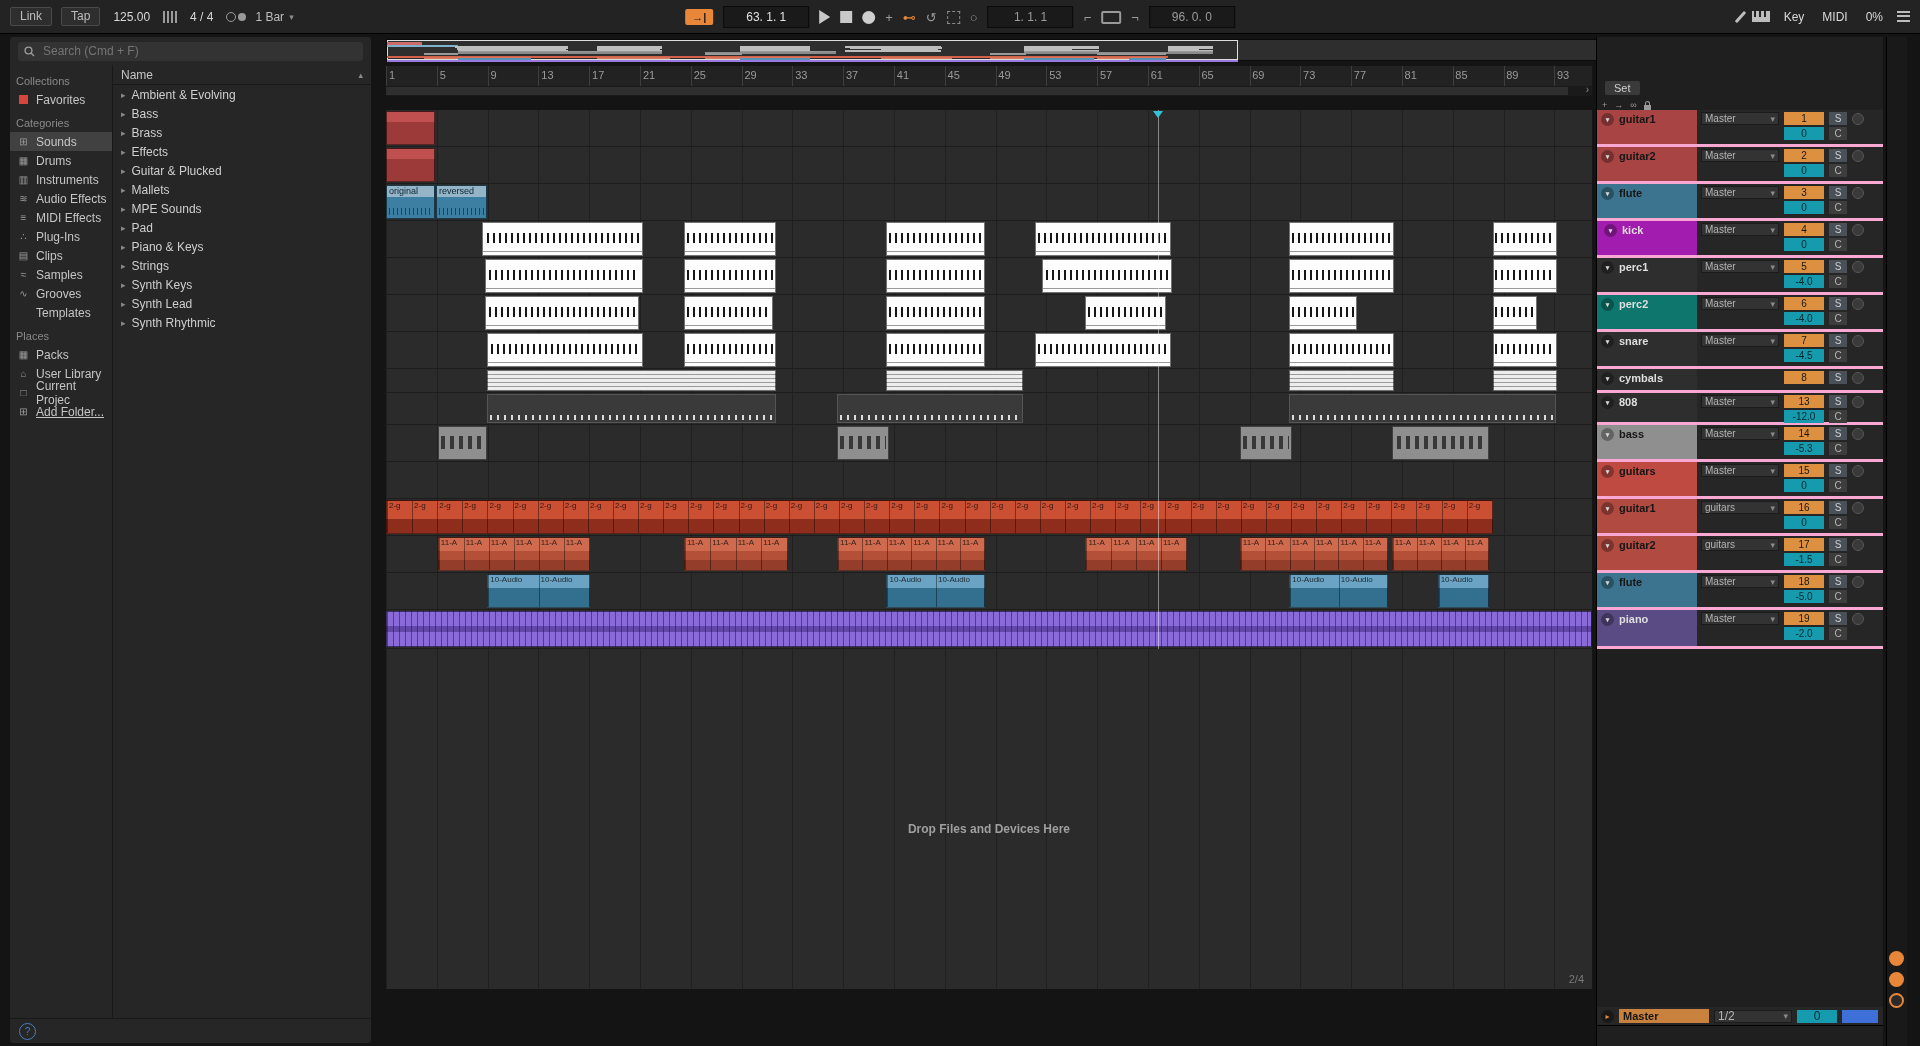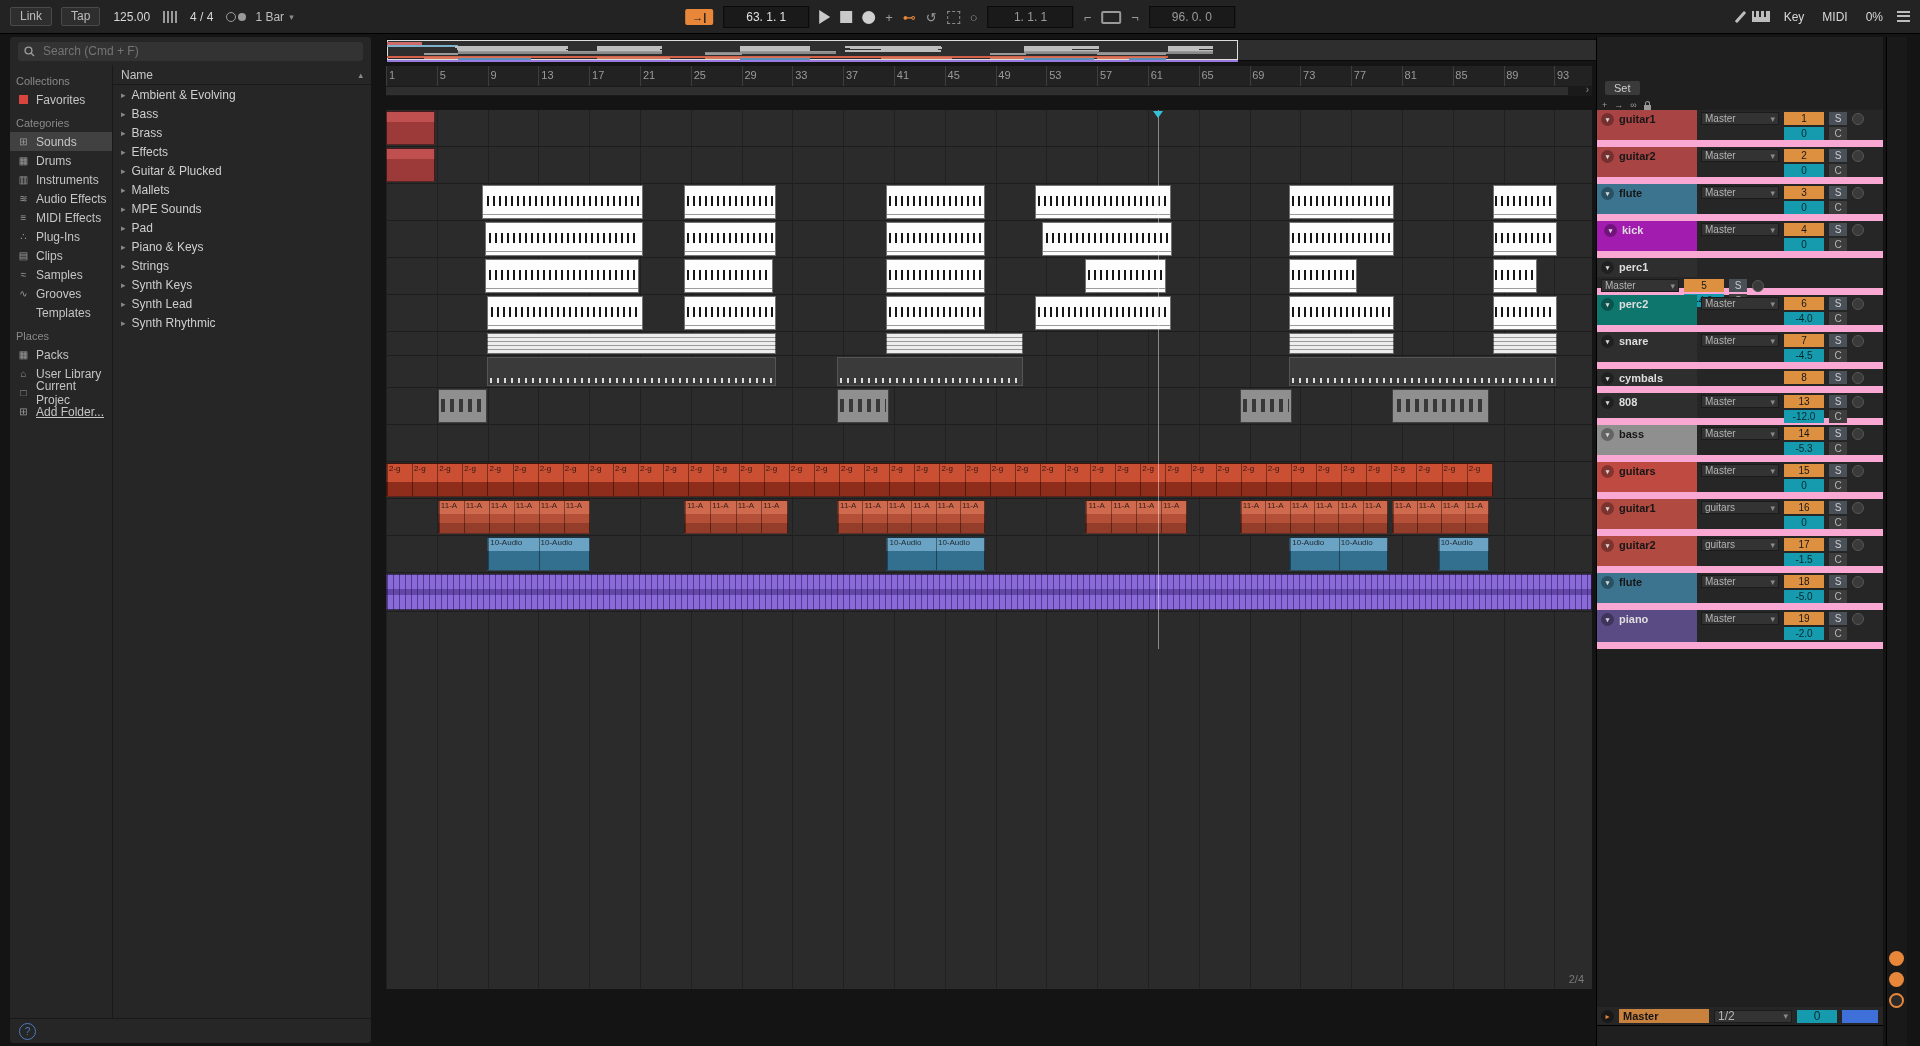--- a/index.html
+++ b/index.html
@@ -122,21 +122,21 @@
 
   
   #headers{position:absolute;left:1596px;top:37px;width:286px;bottom:0;background:#1f1f1f;border-left:1px solid #000;}
   #set-btn{position:absolute;left:8px;top:44px;background:#3a3a3a;border-radius:2px;
        padding:1px 9px;font-size:11px;color:#cfcfcf;}
   #set-icons{position:absolute;left:5px;top:63px;display:flex;gap:7px;color:#9a9a9a;font-size:9px;align-items:center;}
   .lock{display:inline-block;width:7px;height:5px;background:#9a9a9a;position:relative;margin-top:4px;}
   .lock:before{content:"";position:absolute;left:1px;top:-4px;width:3px;height:3px;
        border:1px solid #9a9a9a;border-bottom:none;border-radius:3px 3px 0 0;}
   #hdr-rows{position:absolute;left:0;right:0;top:73px;}
-  .hdr-row{display:flex;border-bottom:7px solid #f9a8d4;background:#262626;box-sizing:border-box;}
+  .hdr-row{display:flex;border-bottom:3px solid #f9a8d4;background:#262626;box-sizing:border-box;}
   .hdr-name{width:100px;box-sizing:border-box;padding:3px 4px;display:flex;gap:5px;align-items:flex-start;
        font-weight:bold;font-size:11px;color:#161616;flex:none;}
   .hdr-name.light{color:#dedede;}
   .fold{width:13px;height:13px;flex:none;border-radius:50%;background:rgba(0,0,0,0.3);color:#d8d8d8;
        font-size:7px;line-height:13px;text-align:center;}
   .hdr-ctrl{flex:1;padding:2px 4px;display:flex;flex-direction:column;gap:2px;font-size:10px;}
   .hc1,.hc2{display:flex;gap:5px;height:13px;align-items:center;}
   .routing{width:78px;box-sizing:border-box;background:#333;border:1px solid #1b1b1b;color:#b5b5b5;
        display:flex;justify-content:space-between;align-items:center;padding:0 3px;height:13px;flex:none;}
   .routing.ghost{visibility:hidden;}
@@ -443,20 +443,30 @@
     </div>
     <div id="gridzone">
       <div id="lanes">
           <div class="t-row" style="height: 37px;">
             <div class="clip audio-red" style="left: 0%; width: 4.1%;"></div>
           </div>
           <div class="t-row" style="height: 37px;">
             <div class="clip audio-red" style="left: 0%; width: 4.1%;"></div>
           </div>
           <div class="t-row" style="height: 37px;">
+            <div class="clip audio-blue" style="left: 0%; width: 4.1%;">
+              <span class="clip-title">original</span>
+              <div class="wave"></div>
+            </div>
+            <div class="clip audio-blue" style="left: 4.15%; width: 4.2%;">
+              <span class="clip-title">reversed</span>
+              <div class="wave"></div>
+            </div>
+          </div>
+          <div class="t-row" style="height: 37px;">
             <div class="clip midi-white" style="left: 8%; width: 13.3%;">
               <div class="notes"></div>
             </div>
             <div class="clip midi-white" style="left: 24.7%; width: 7.6%;">
               <div class="notes"></div>
             </div>
             <div class="clip midi-white" style="left: 41.5%; width: 8.2%;">
               <div class="notes"></div>
             </div>
             <div class="clip midi-white" style="left: 53.8%; width: 11.3%;">
@@ -669,20 +679,21 @@
             <div class="clip blue-label" style="left: 87.2%; width: 4.3%;">
               <span class="seg">10-Audio</span>
             </div>
           </div>
           <div class="t-row" style="height: 39px;">
             <div class="clip audio-purple" style="left: 0%; width: 100%;"></div>
           </div>
         </div>
       <div id="playhead"></div>
       <div id="insert-marker"></div>
+      <div id="drop-text">Drop Files and Devices Here</div>
       <div id="end-marker">2/4</div>
     </div>
   </div>
 
   <div id="headers">
     <span id="set-btn">Set</span>
     <div id="set-icons">
       <span>+</span>
       <span>→</span>
       <span>∞</span>
@@ -766,21 +777,21 @@
               <div class="numb">4</div>
               <div class="sbtn">S</div>
               <div class="arm"></div>
             </div>
             <div class="hc2">
               <div class="volb">0</div>
               <div class="panb">C</div>
             </div>
           </div>
         </div>
-        <div class="hdr-row" style="height: 37px; flex-direction: column;">
+        <div class="hdr-row" style="height: 37px;">
           <div class="hdr-name light" style="background: rgb(46, 46, 46);">
             <span class="fold">▾</span>
             <span class="nm">perc1</span>
           </div>
           <div class="hdr-ctrl">
             <div class="hc1">
               <div class="routing">
                 <span>Master</span>
                 <span class="chev">▾</span>
               </div>

